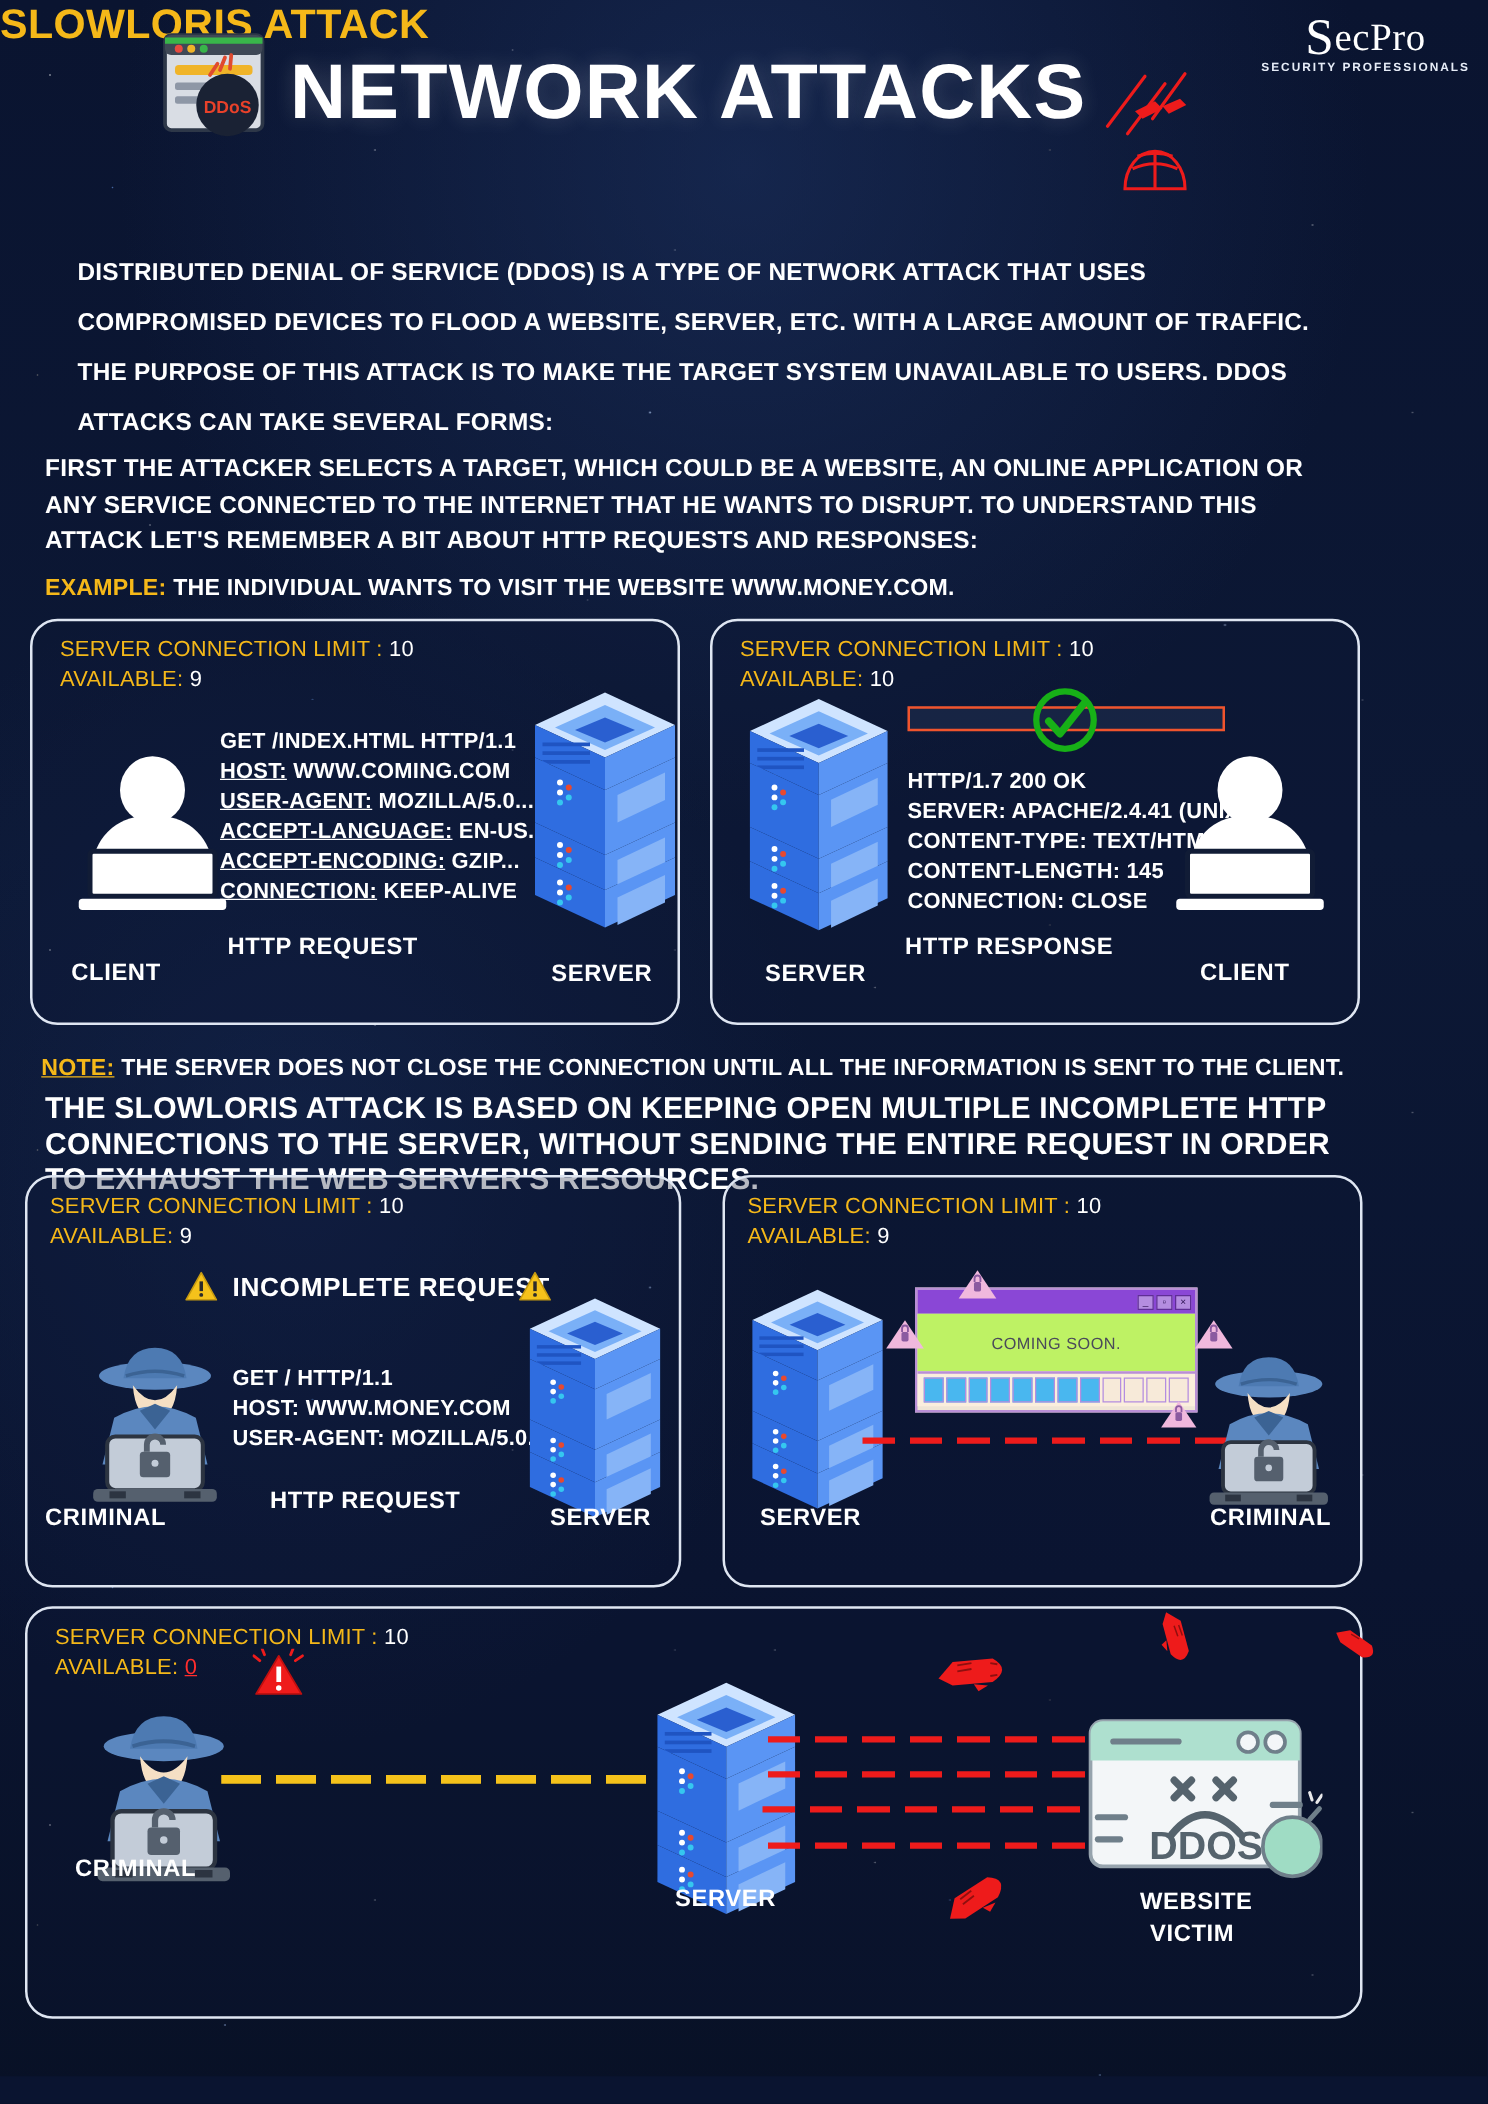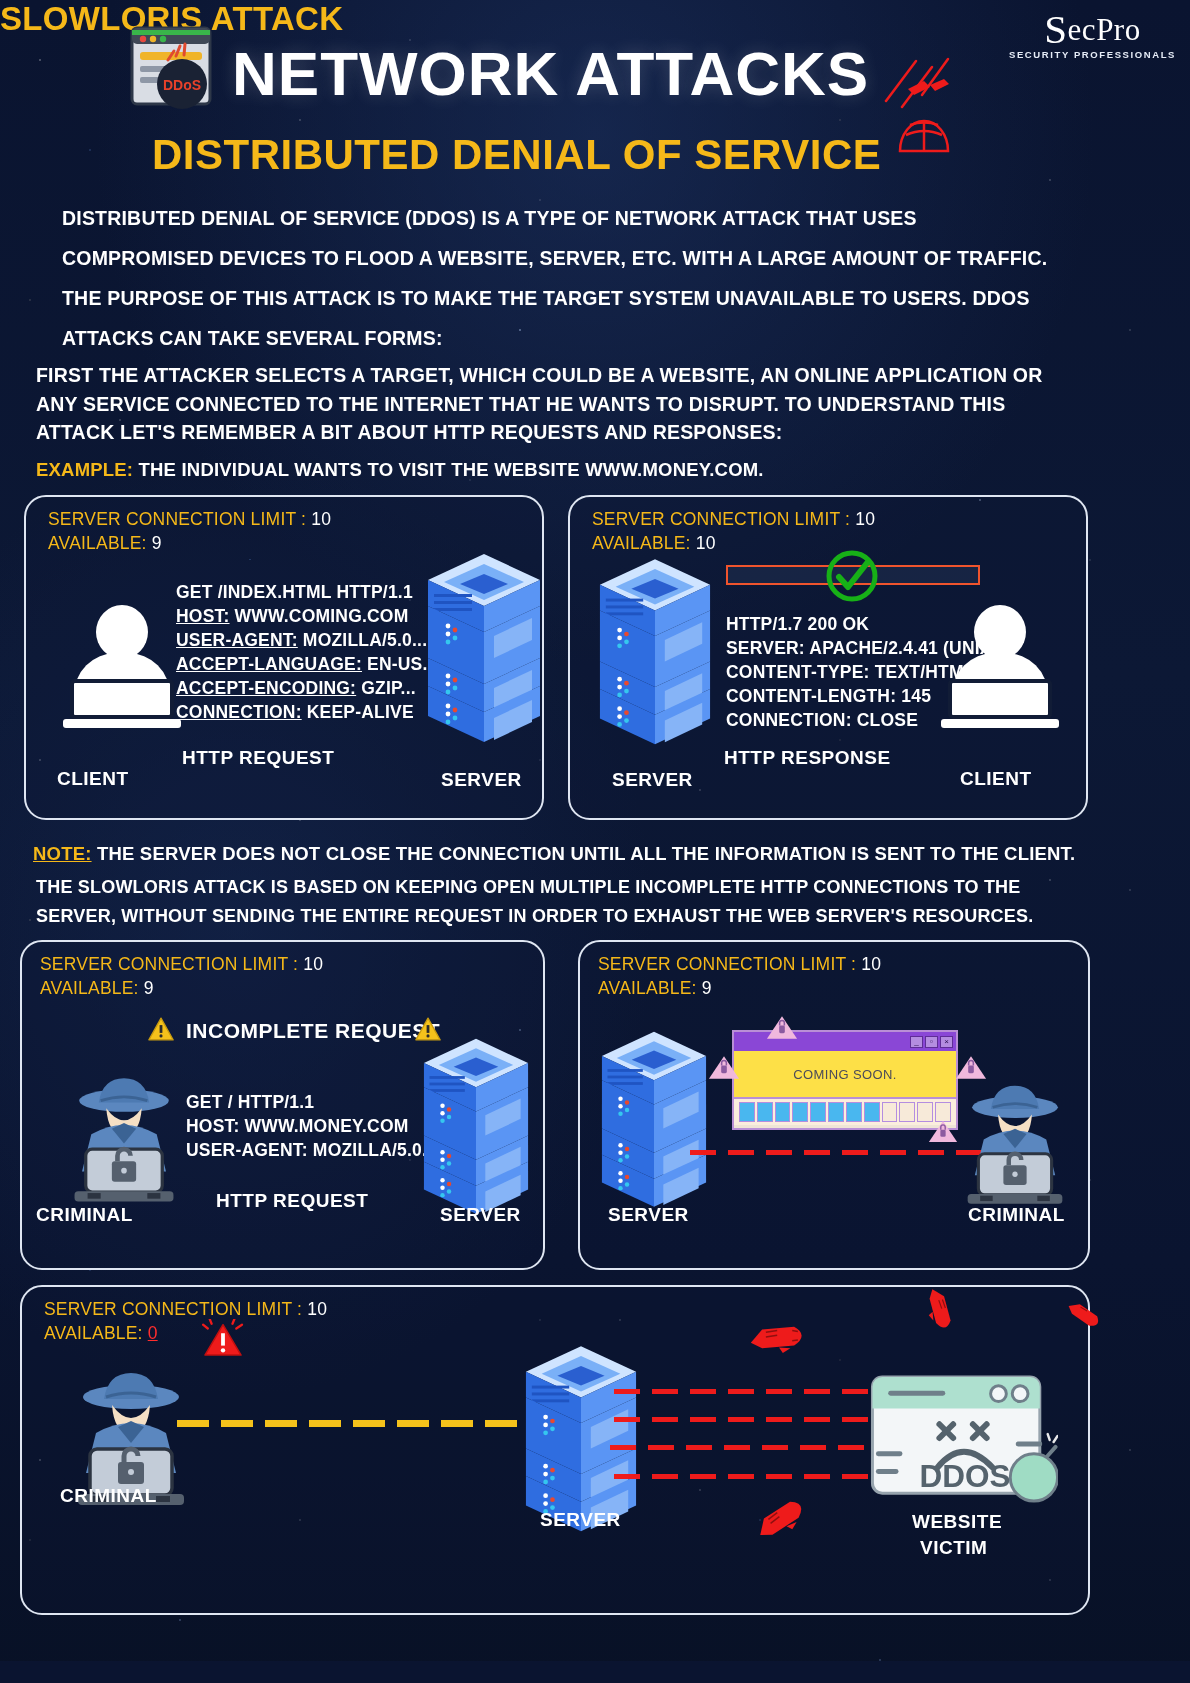--- a/index.html
+++ b/index.html
@@ -88,21 +88,21 @@
     position:absolute; color:#ffffff; font-weight:700;
     letter-spacing:.2px;
   }
   #intro { left:62px; top:198px; width:1000px; font-size:19.5px; line-height:40px; }
   #slow-h { left:38px; top:313px; font-size:33px; font-weight:700; color:#f5b819; letter-spacing:.3px;}
   #slow-p { left:36px; top:361px; width:1020px; font-size:19.5px; line-height:28.5px; }
   #example { left:36px; top:459px; font-size:18.5px; }
   #example .k { color:#f5b819; }
   #note { left:33px; top:843px; font-size:18.5px; width:1060px; }
   #note .k { color:#f5b819; text-decoration: underline; }
-  #slow2 { left:36px; top:873px; width:1060px; font-size:18px; line-height:28.5px; }
+  #slow2 { left:36px; top:873px; width:1060px; font-size:24px; line-height:28.5px; }
 
   
   .card {
     position:absolute;
     border:2.5px solid #dfe6f2;
     border-radius:22px;
     background: rgba(12,24,52,0.30);
   }
   .lim {
     position:absolute; color:#f5b819; font-weight:400; font-size:17.5px; letter-spacing:.2px;
@@ -134,21 +134,21 @@
 
   
   .warn { position:absolute; }
 
   .hack { position:absolute; }
 
   .coming { position:absolute; }
   .coming .win { width:100%; height:100%; background:#efe5d6; border:2px solid #b98fd6; }
   .coming .bar { height:19px; background:#8a47d6; display:flex; align-items:center; justify-content:flex-end; padding-right:3px; gap:2px;}
   .coming .btn { width:13px; height:12px; background:#b48de0; border:1px solid #5f2d96; display:flex; align-items:center; justify-content:center; font-size:8px; color:#2a1050;}
-  .coming .body2 { background:#fde047; height:46px; display:flex; align-items:center; justify-content:center; color:#4a4a5a; font-size:13px; font-family:"Liberation Sans", sans-serif; letter-spacing:.4px;}
+  .coming .body2 { background:#bef264; height:46px; display:flex; align-items:center; justify-content:center; color:#4a4a5a; font-size:13px; font-family:"Liberation Sans", sans-serif; letter-spacing:.4px;}
   .coming .prog { display:flex; gap:2px; padding:3px 5px; background:#fbeedd; border-top:2px solid #b98fd6;}
   .coming .cell { width:17px; height:20px; border:1px solid #b48de0; background:#f7ead9;}
   .coming .cell.on { background:#49b7ef; }
   .red-dash { position:absolute; height:5px;
     background: repeating-linear-gradient(90deg,#ee1b1b 0 26px, transparent 26px 38px); }
   .yellow-dash { position:absolute; height:7px;
     background: repeating-linear-gradient(90deg,#f5c21b 0 32px, transparent 32px 44px); }
 
   .victim { position:absolute; }
   .footer-line { position:absolute; left:0; right:0; bottom:0; height:22px; background:#0a1430; }
@@ -172,21 +172,20 @@
       <rect x="14" y="28" width="62" height="8" rx="3" fill="#f0b429"></rect>
       <rect x="14" y="42" width="40" height="6" rx="2" fill="#8e97a6"></rect>
       <rect x="14" y="53" width="26" height="6" rx="2" fill="#8e97a6"></rect>
       <circle cx="56" cy="60" r="25" fill="#1a2234"></circle>
       <path d="M42 36 l6 -9 M50 32 l4 -10 M58 31 l1 -11" stroke="#e04a2f" stroke-width="3" stroke-linecap="round"></path>
       <text x="56" y="66" font-family="Liberation Sans, sans-serif" font-size="14" font-weight="700" fill="#e8412a" text-anchor="middle">DDoS</text>
     </svg>
   </div>
 
   <div class="hdr-title">NETWORK ATTACKS</div>
-  <div class="hdr-sub">DISTRIBUTED DENIAL OF SERVICE</div>
 
   <div class="hdr-missiles">
     <svg viewBox="0 0 90 105" width="90" height="105">
       <g stroke="#ee1b1b" stroke-width="2.5" stroke-linecap="round">
         <line x1="6" y1="46" x2="36" y2="6"></line>
           <line x1="22" y1="52" x2="52" y2="12"></line>
         <line x1="42" y1="40" x2="68" y2="4"></line>
       </g>
       <g fill="#ee1b1b">
         <path d="M28 34 l16 -8 l6 6 l-16 8 z"></path>

